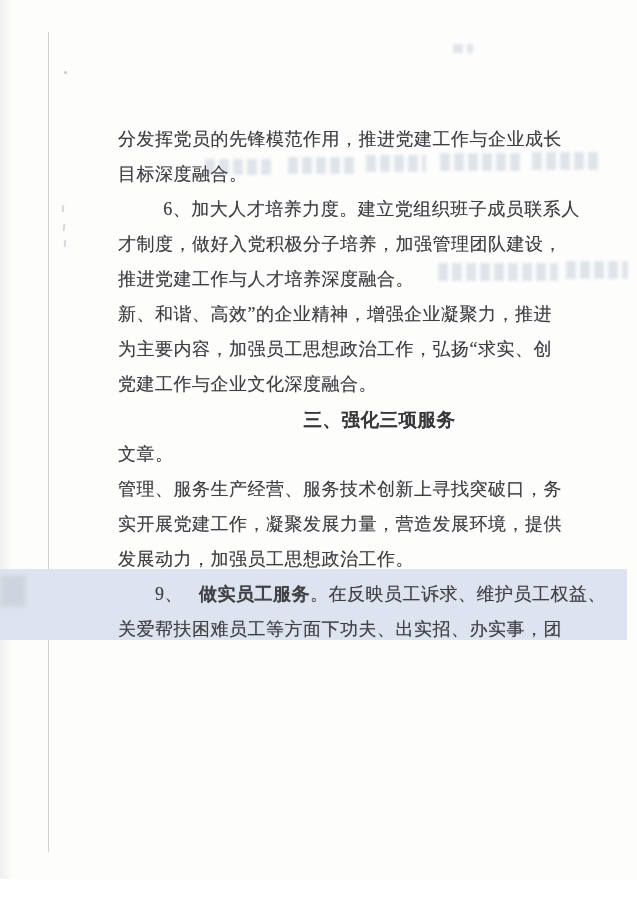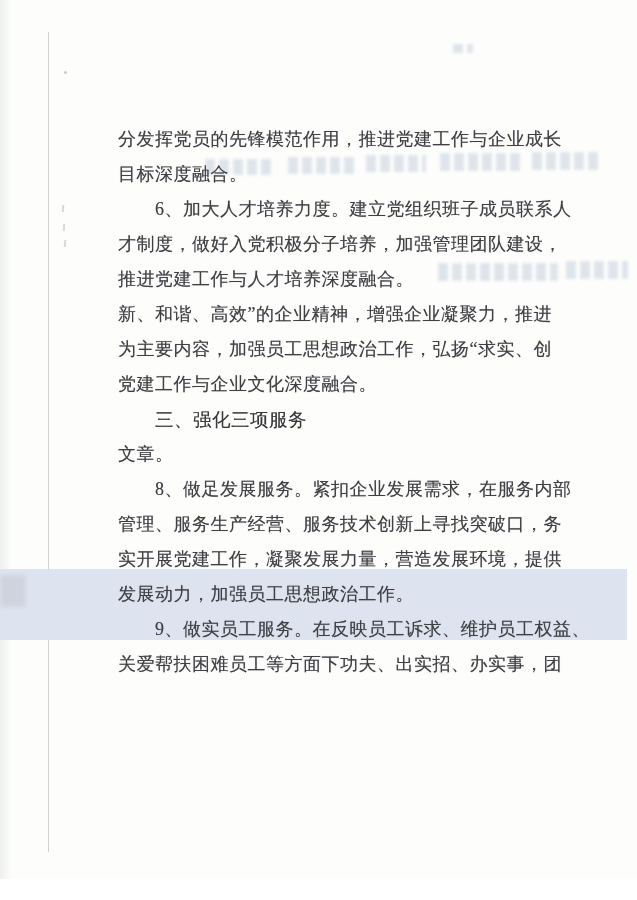--- a/index.html
+++ b/index.html
@@ -44,27 +44,27 @@
   .tick{position:absolute;width:2px;height:7px;background:#b6bac1;opacity:.55;transform:rotate(4deg);}
   
   .text{
     position:absolute;left:118px;top:122px;width:470px;
     color:#3f3f44;
     font-size:18px;line-height:35px;
     letter-spacing:0.5px;
     text-shadow:0 0 0.7px rgba(80,80,86,0.55);
   }
   .line{height:35px;white-space:nowrap;}
-  .line.indent{padding-left:37px;}
+  .line.indent{padding-left:37px;text-align:center;}
   .line.heading{
     font-family:"Liberation Sans","DejaVu Sans",sans-serif;
     font-weight:700;color:#38383c;font-size:18.5px;
     text-shadow:0 0 0.5px rgba(60,60,64,0.6);
   }
-  .seg-bold{font-weight:400;}
+  .seg-bold{font-weight:700;margin-left:16px;}
 </style>
 </head>
 <body>
 
 <div class="page" style="background: rgb(253, 253, 252);">
 
   <div class="left-edge-shade"></div>
   <div class="vline"></div>
 
   <div class="band" style="background: rgb(221, 228, 239);"></div>
@@ -88,21 +88,20 @@
       <div class="line"><span>分发挥党员的先锋模范作用，推进党建工作与企业成长</span></div>
       <div class="line"><span>目标深度融合。</span></div>
       <div class="line indent"><span>6、加大人才培养力度。建立党组织班子成员联系人</span></div>
       <div class="line"><span>才制度，做好入党积极分子培养，加强管理团队建设，</span></div>
       <div class="line"><span>推进党建工作与人才培养深度融合。</span></div>
       <div class="line"><span>新、和谐、高效”的企业精神，增强企业凝聚力，推进</span></div>
       <div class="line"><span>为主要内容，加强员工思想政治工作，弘扬“求实、创</span></div>
       <div class="line"><span>党建工作与企业文化深度融合。</span></div>
       <div class="line indent heading"><span class="seg-bold">三、强化三项服务</span></div>
       <div class="line"><span>文章。</span></div>
-      <div class="line indent"><span>8、</span><span class="seg-bold">做足发展服务</span><span>。紧扣企业发展需求，在服务内部</span></div>
       <div class="line"><span>管理、服务生产经营、服务技术创新上寻找突破口，务</span></div>
       <div class="line"><span>实开展党建工作，凝聚发展力量，营造发展环境，提供</span></div>
       <div class="line"><span>发展动力，加强员工思想政治工作。</span></div>
       <div class="line indent"><span>9、</span><span class="seg-bold">做实员工服务</span><span>。在反映员工诉求、维护员工权益、</span></div>
       <div class="line"><span>关爱帮扶困难员工等方面下功夫、出实招、办实事，团</span></div>
     </div>
 
 </div>
 
 </body></html>

